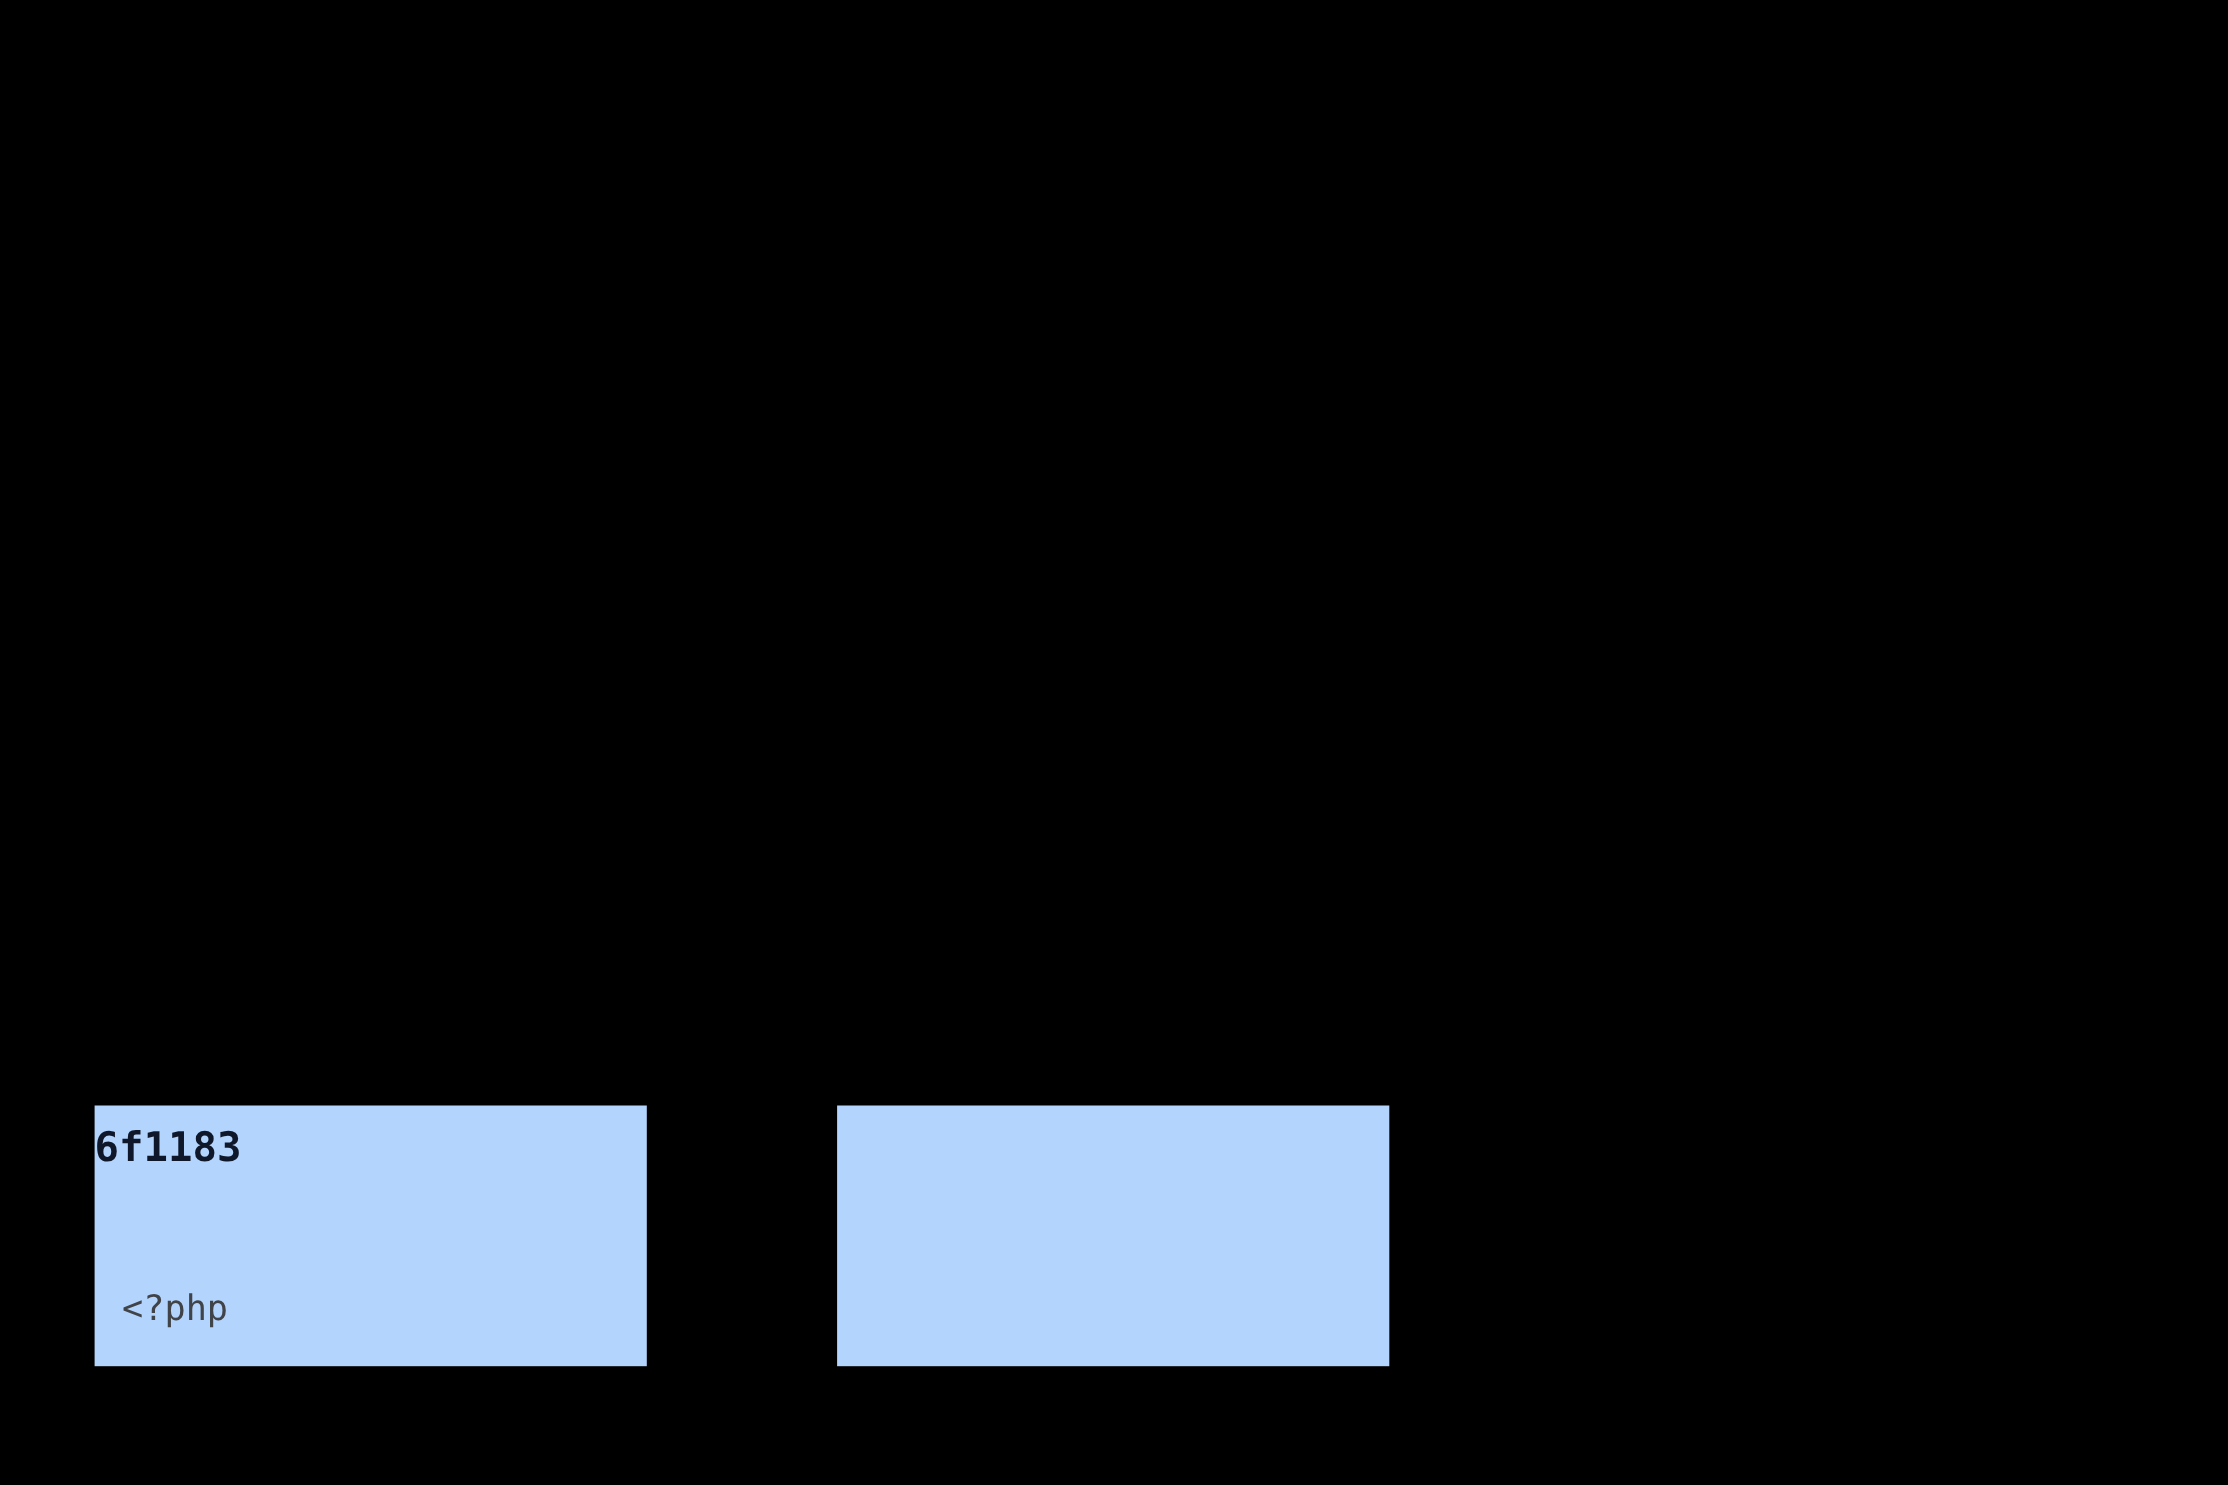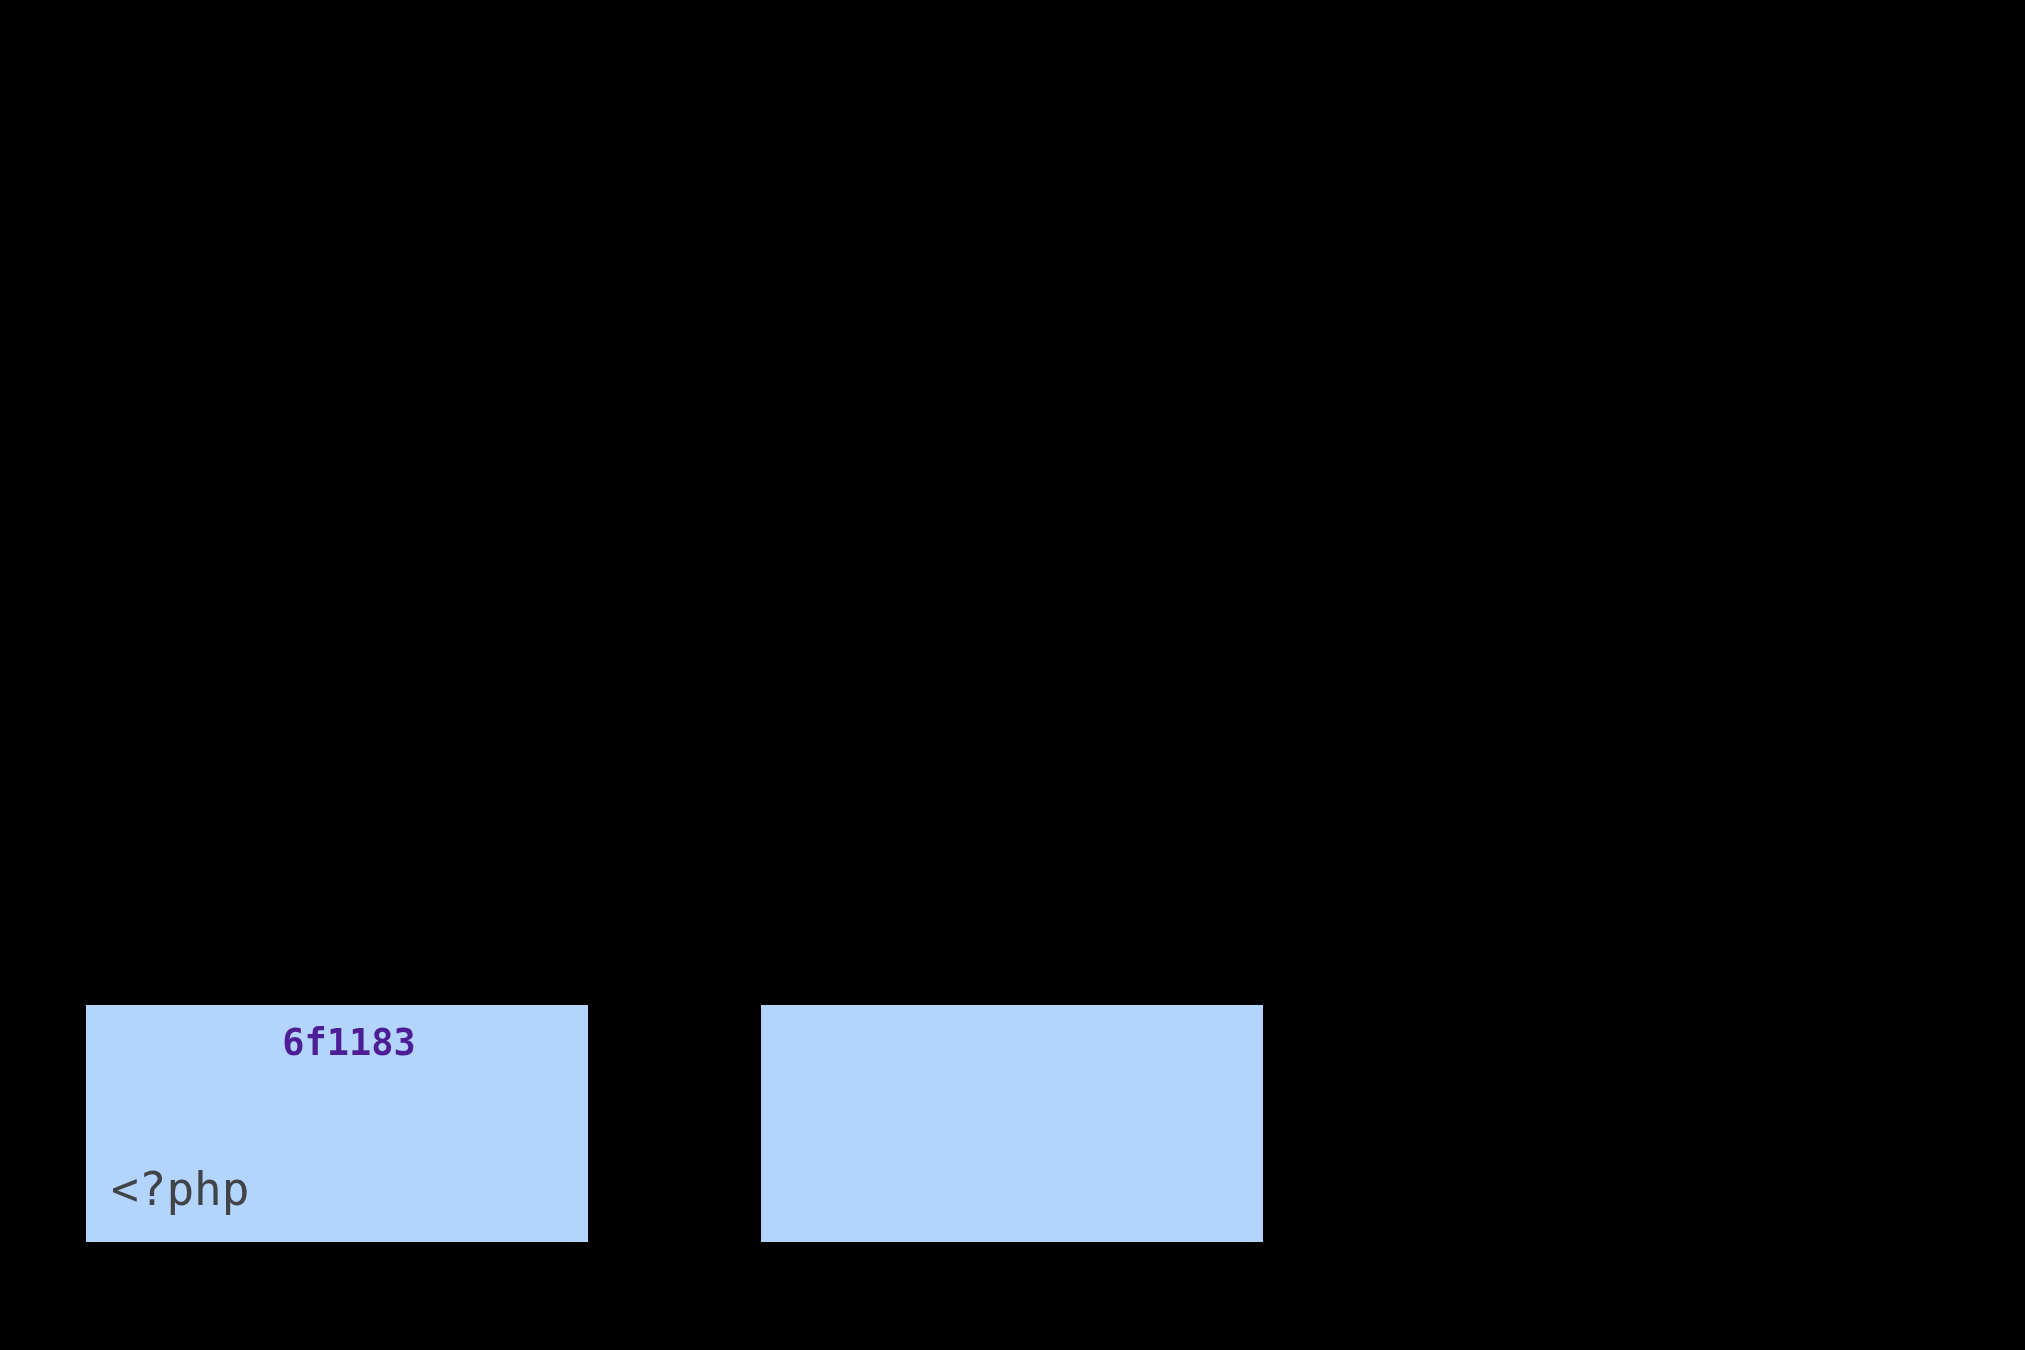--- a/index.html
+++ b/index.html
@@ -35,39 +35,39 @@
     left: 86px;
   }
 
   #panel-empty {
     left: 761px;
   }
 
   .panel-title {
     position: absolute;
     top: 18px;
-    left: 12px;
+    left: 0;
     width: 100%;
-    text-align: center;
+    text-align: left;
     font-family: "DejaVu Sans Mono", monospace;
     font-size: 37px;
     font-weight: bold;
     line-height: 1.08;
-    color: #4c1d95;
+    color: #0f172a;
     letter-spacing: 0px;
     white-space: pre;
   }
 
   .panel-code {
     position: absolute;
     top: 82px;
     left: 25px;
     margin: 0;
     font-family: "DejaVu Sans Mono", monospace;
-    font-size: 46px;
+    font-size: 32px;
     font-weight: normal;
     line-height: 41px;
     color: #404448;
     white-space: pre;
   }
 
   .code-line {
     display: block;
     white-space: pre;
   }

